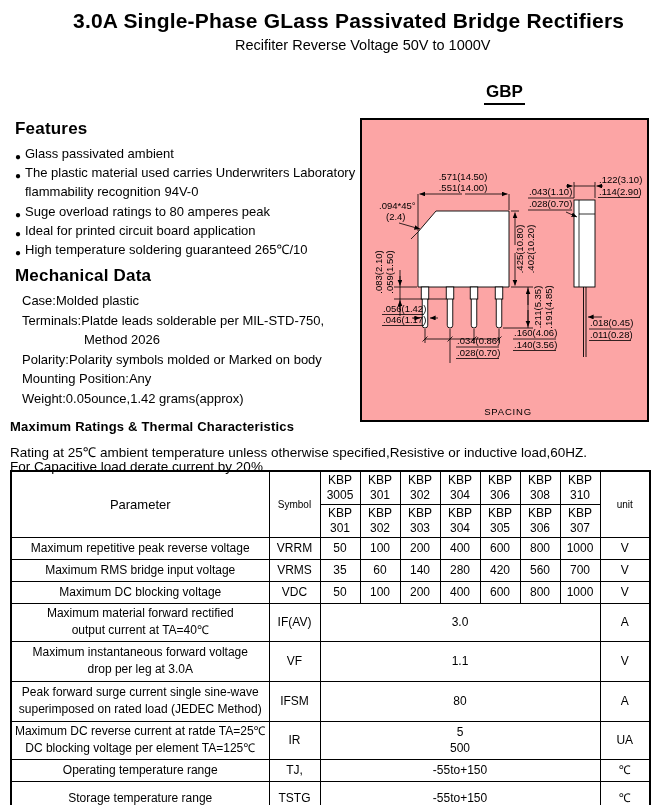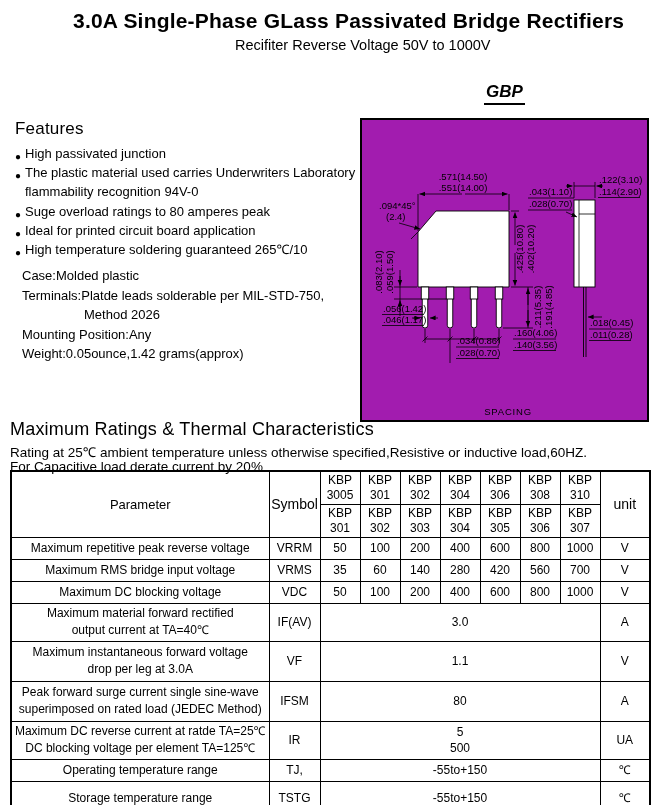--- a/index.html
+++ b/index.html
@@ -4,72 +4,74 @@
 <style>
   html,body{margin:0;padding:0;}
   body{
     width:659px;height:805px;position:relative;
     background:#ffffff;color:#000;
     font-family:"Liberation Sans", sans-serif;
     overflow:hidden;
   }
   .page-title{position:absolute;left:73px;top:9px;font-size:21px;font-weight:bold;letter-spacing:.2px;}
   .page-subtitle{position:absolute;left:235px;top:37px;font-size:14.5px;}
-  .gbp{position:absolute;left:484px;top:82px;font-size:17px;font-weight:bold;border-bottom:2px solid #000;padding:0 2px 1px 2px;font-style:italic;}
+  .gbp{position:absolute;left:484px;top:82px;font-size:17px;font-weight:bold;border-bottom:2px solid #000;padding:0 2px 1px 2px;}
 
   .features{position:absolute;left:15px;top:119px;width:354px;}
   .mech{position:absolute;left:15px;top:266px;width:354px;}
-  .sec-h{font-size:17px;font-weight:normal;margin:0 0 5px 0;letter-spacing:.2px;}
+  .sec-h{font-size:17px;font-weight:bold;margin:0 0 5px 0;letter-spacing:.2px;}
   .feat{position:relative;padding-left:10px;font-size:13px;line-height:19.2px;}
   .feat::before{content:"●";position:absolute;left:0;top:3px;font-size:10px;}
   .mech-line{font-size:13px;line-height:19.5px;margin-left:7px;}
   .mech-line.indent{padding-left:62px;}
 
   .diagram{position:absolute;left:360px;top:118px;width:289px;height:304px;
-    border:2px solid #000;box-sizing:border-box;background:#a21caf;}
+    border:2px solid #000;box-sizing:border-box;background:#fca5a5;}
   .diagram svg{display:block;}
   .diagram text{font-size:9.5px;fill:#000;stroke:none;font-family:"Liberation Sans",sans-serif;}
   .diagram .geo{stroke:#000;stroke-width:.9;fill:none;}
   .diagram .thin{stroke:#000;stroke-width:.8;fill:none;}
   .diagram .white{fill:#fff;}
   .dim-caption{font-size:13.5px;letter-spacing:.8px;}
 
-  .ratings-h{position:absolute;left:10px;top:419px;font-size:18px;font-weight:normal;letter-spacing:.2px;}
+  .ratings-h{position:absolute;left:10px;top:419px;font-size:13px;font-weight:bold;letter-spacing:.2px;}
   .note1{position:absolute;left:10px;top:443px;font-size:13.5px;}
   .note2{position:absolute;left:10px;top:459px;font-size:13.5px;}
 
   table.ratings{position:absolute;left:10px;top:470px;width:639px;
     border-collapse:collapse;table-layout:fixed;border:2px solid #000;font-size:12px;}
   table.ratings th,table.ratings td{border:1px solid #000;padding:0;text-align:center;vertical-align:middle;font-weight:normal;}
   th.ph{font-size:13px;font-weight:bold;}
-  th.sh,th.uh{font-size:14px;}
+  th.sh,th.uh{font-size:10px;}
   th.model{font-size:12px;line-height:15px;padding:2px 0;}
   td.param{text-align:left;padding:1px 3px 1px 5px;font-size:12px;line-height:17px;}
   td.val,td.sym,td.unit{font-size:12px;line-height:16px;}
 </style>
 </head>
 <body>
 
 <div class="page-title">3.0A Single-Phase GLass Passivated Bridge Rectifiers</div>
 <div class="page-subtitle">Recifiter Reverse Voltage 50V to 1000V</div>
 <div class="gbp">GBP</div>
 
 <div class="features">
   <div class="sec-h">Features</div>
-  <div class="feat">High passivated junction</div>
+  <div class="feat">Glass passivated ambient</div>
   <div class="feat">The plastic material used carries Underwriters Laboratory flammability recognition 94V-0</div>
   <div class="feat">Suge overload ratings to 80 amperes peak</div>
   <div class="feat">Ideal for printed circuit board application</div>
   <div class="feat">High temperature soldering guaranteed 265℃/10</div>
 </div>
 
 <div class="mech">
+  <div class="sec-h">Mechanical Data</div>
   <div class="mech-line">Case:Molded plastic</div>
   <div class="mech-line">Terminals:Platde leads solderable per MIL-STD-750,</div>
   <div class="mech-line indent">Method 2026</div>
+  <div class="mech-line">Polarity:Polarity symbols molded or Marked on body</div>
   <div class="mech-line">Mounting Position:Any</div>
   <div class="mech-line">Weight:0.05ounce,1.42 grams(approx)</div>
 </div>
 
 <div class="diagram">
   <svg width="285" height="300" viewBox="0 0 285 300">
     <defs>
       <marker id="ar" markerWidth="8" markerHeight="8" refX="7" refY="3" orient="auto">
         <path d="M0,0 L7,3 L0,6 Z" fill="#000"></path>
       </marker>

